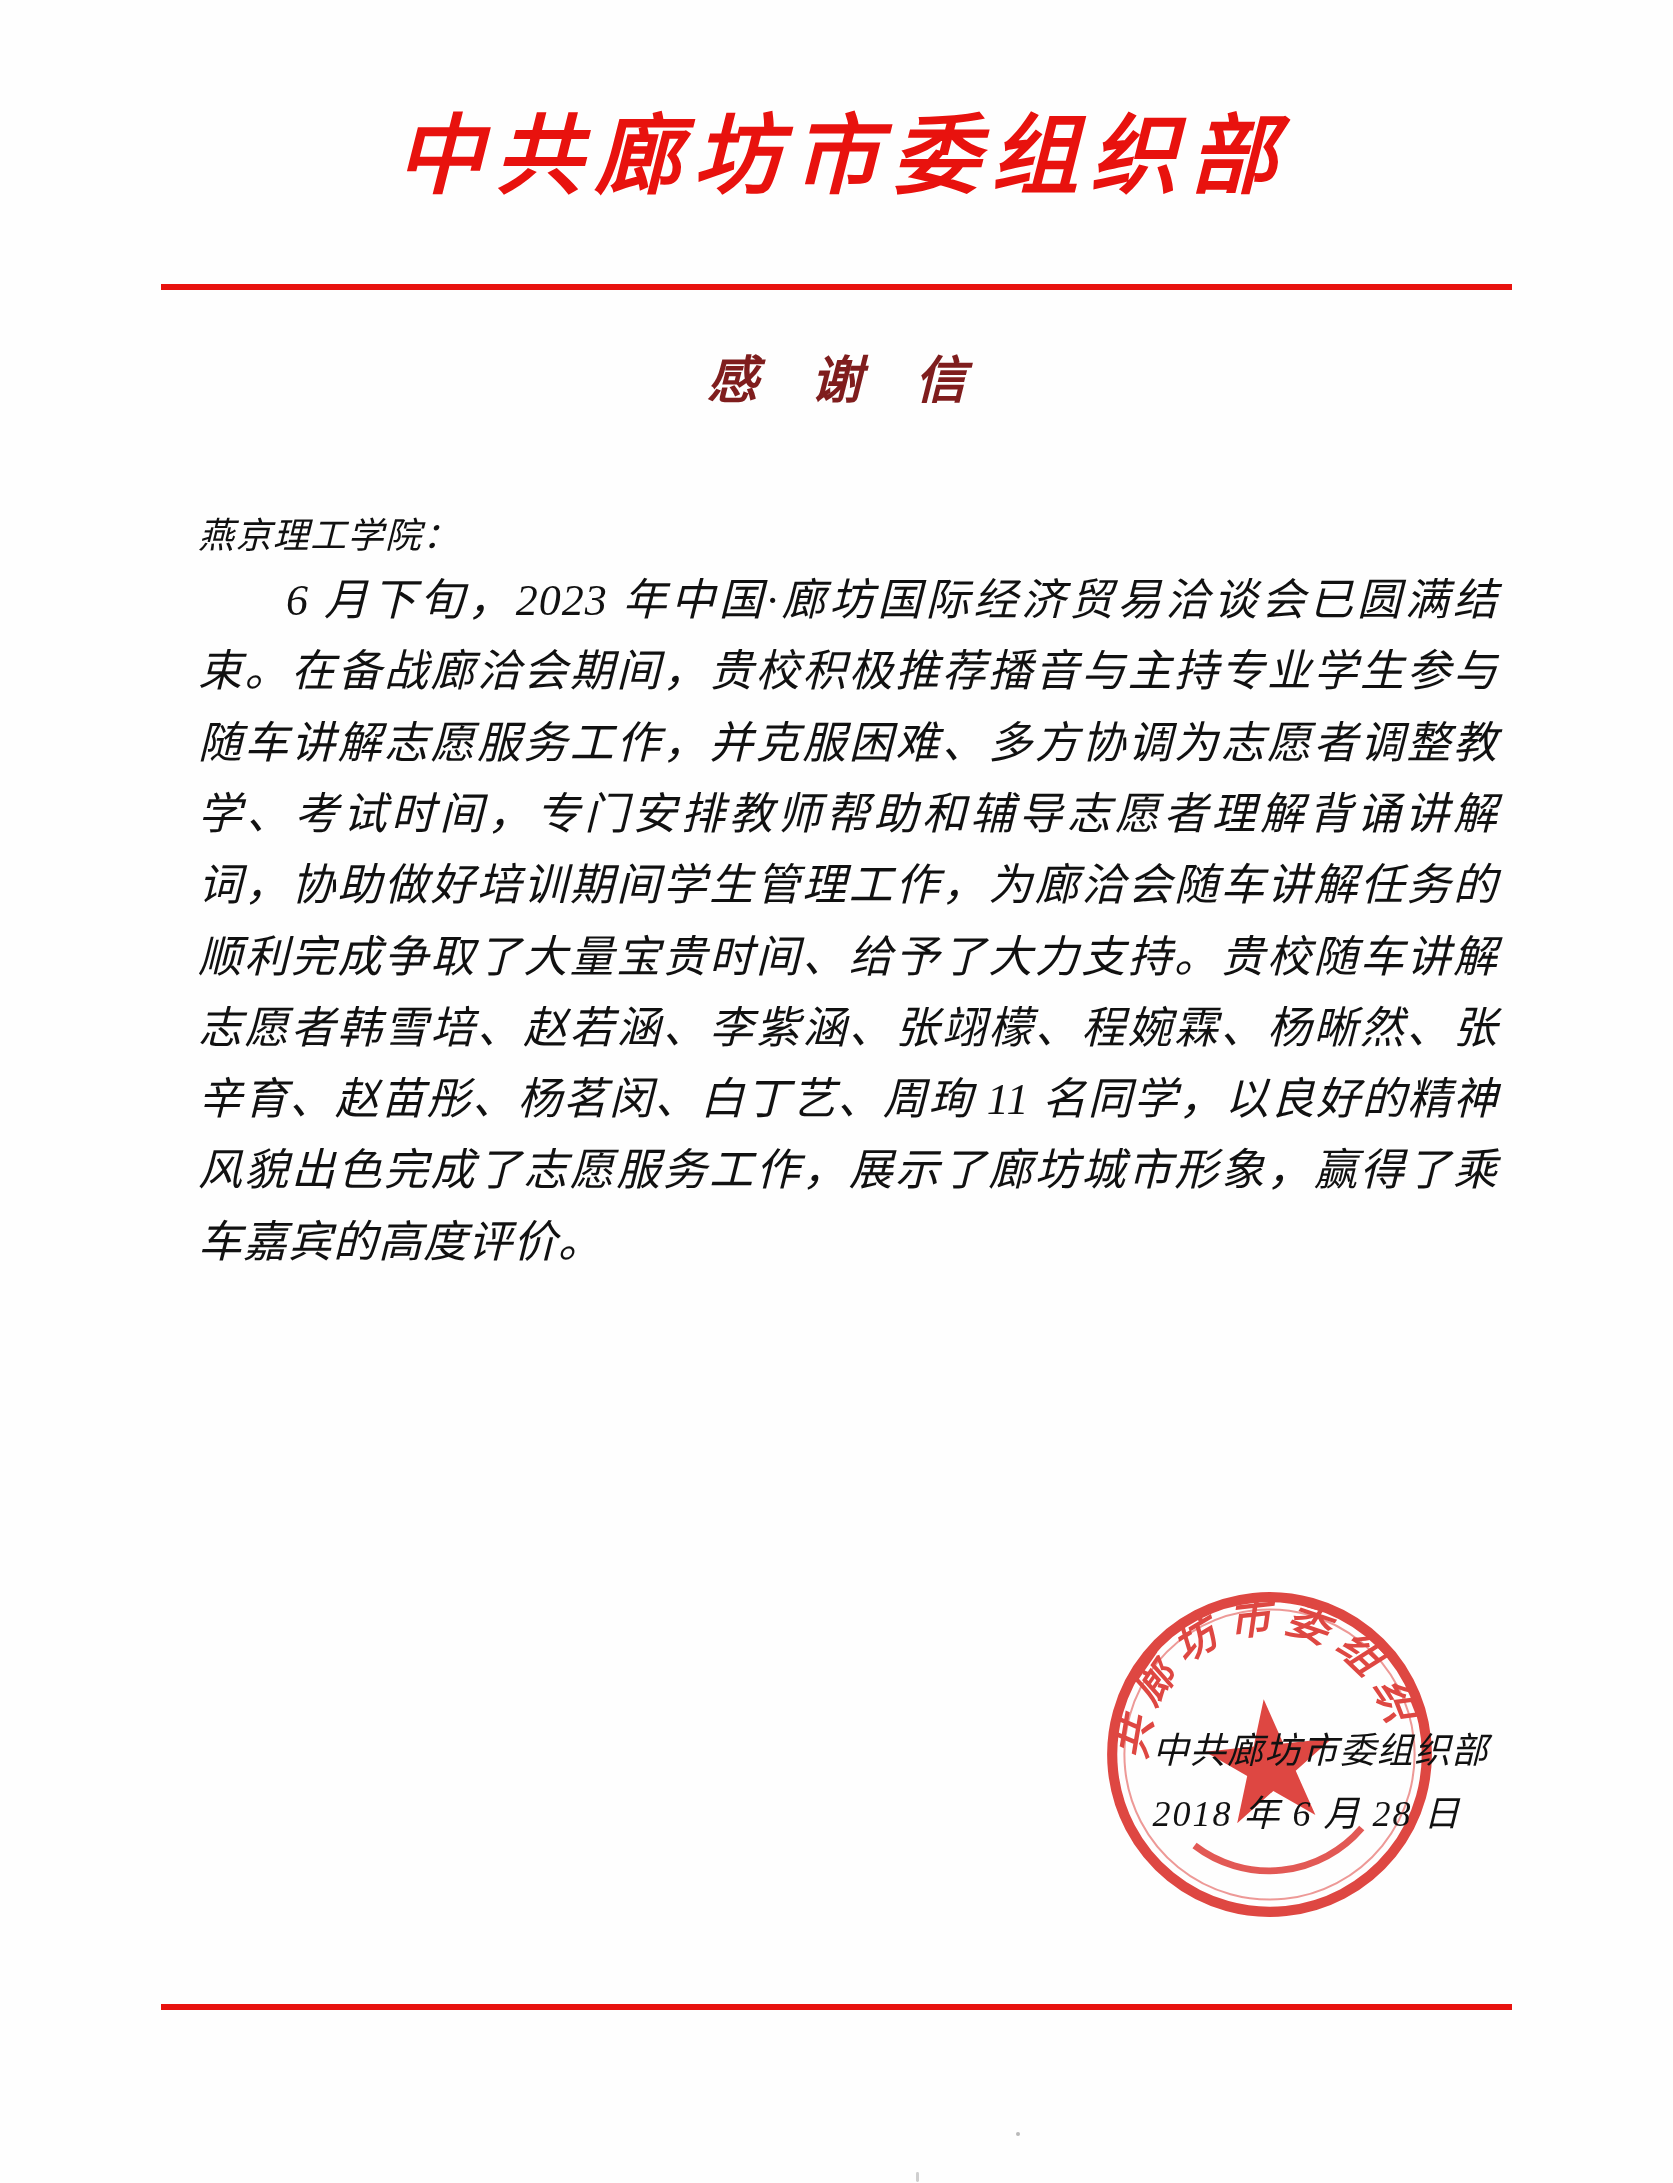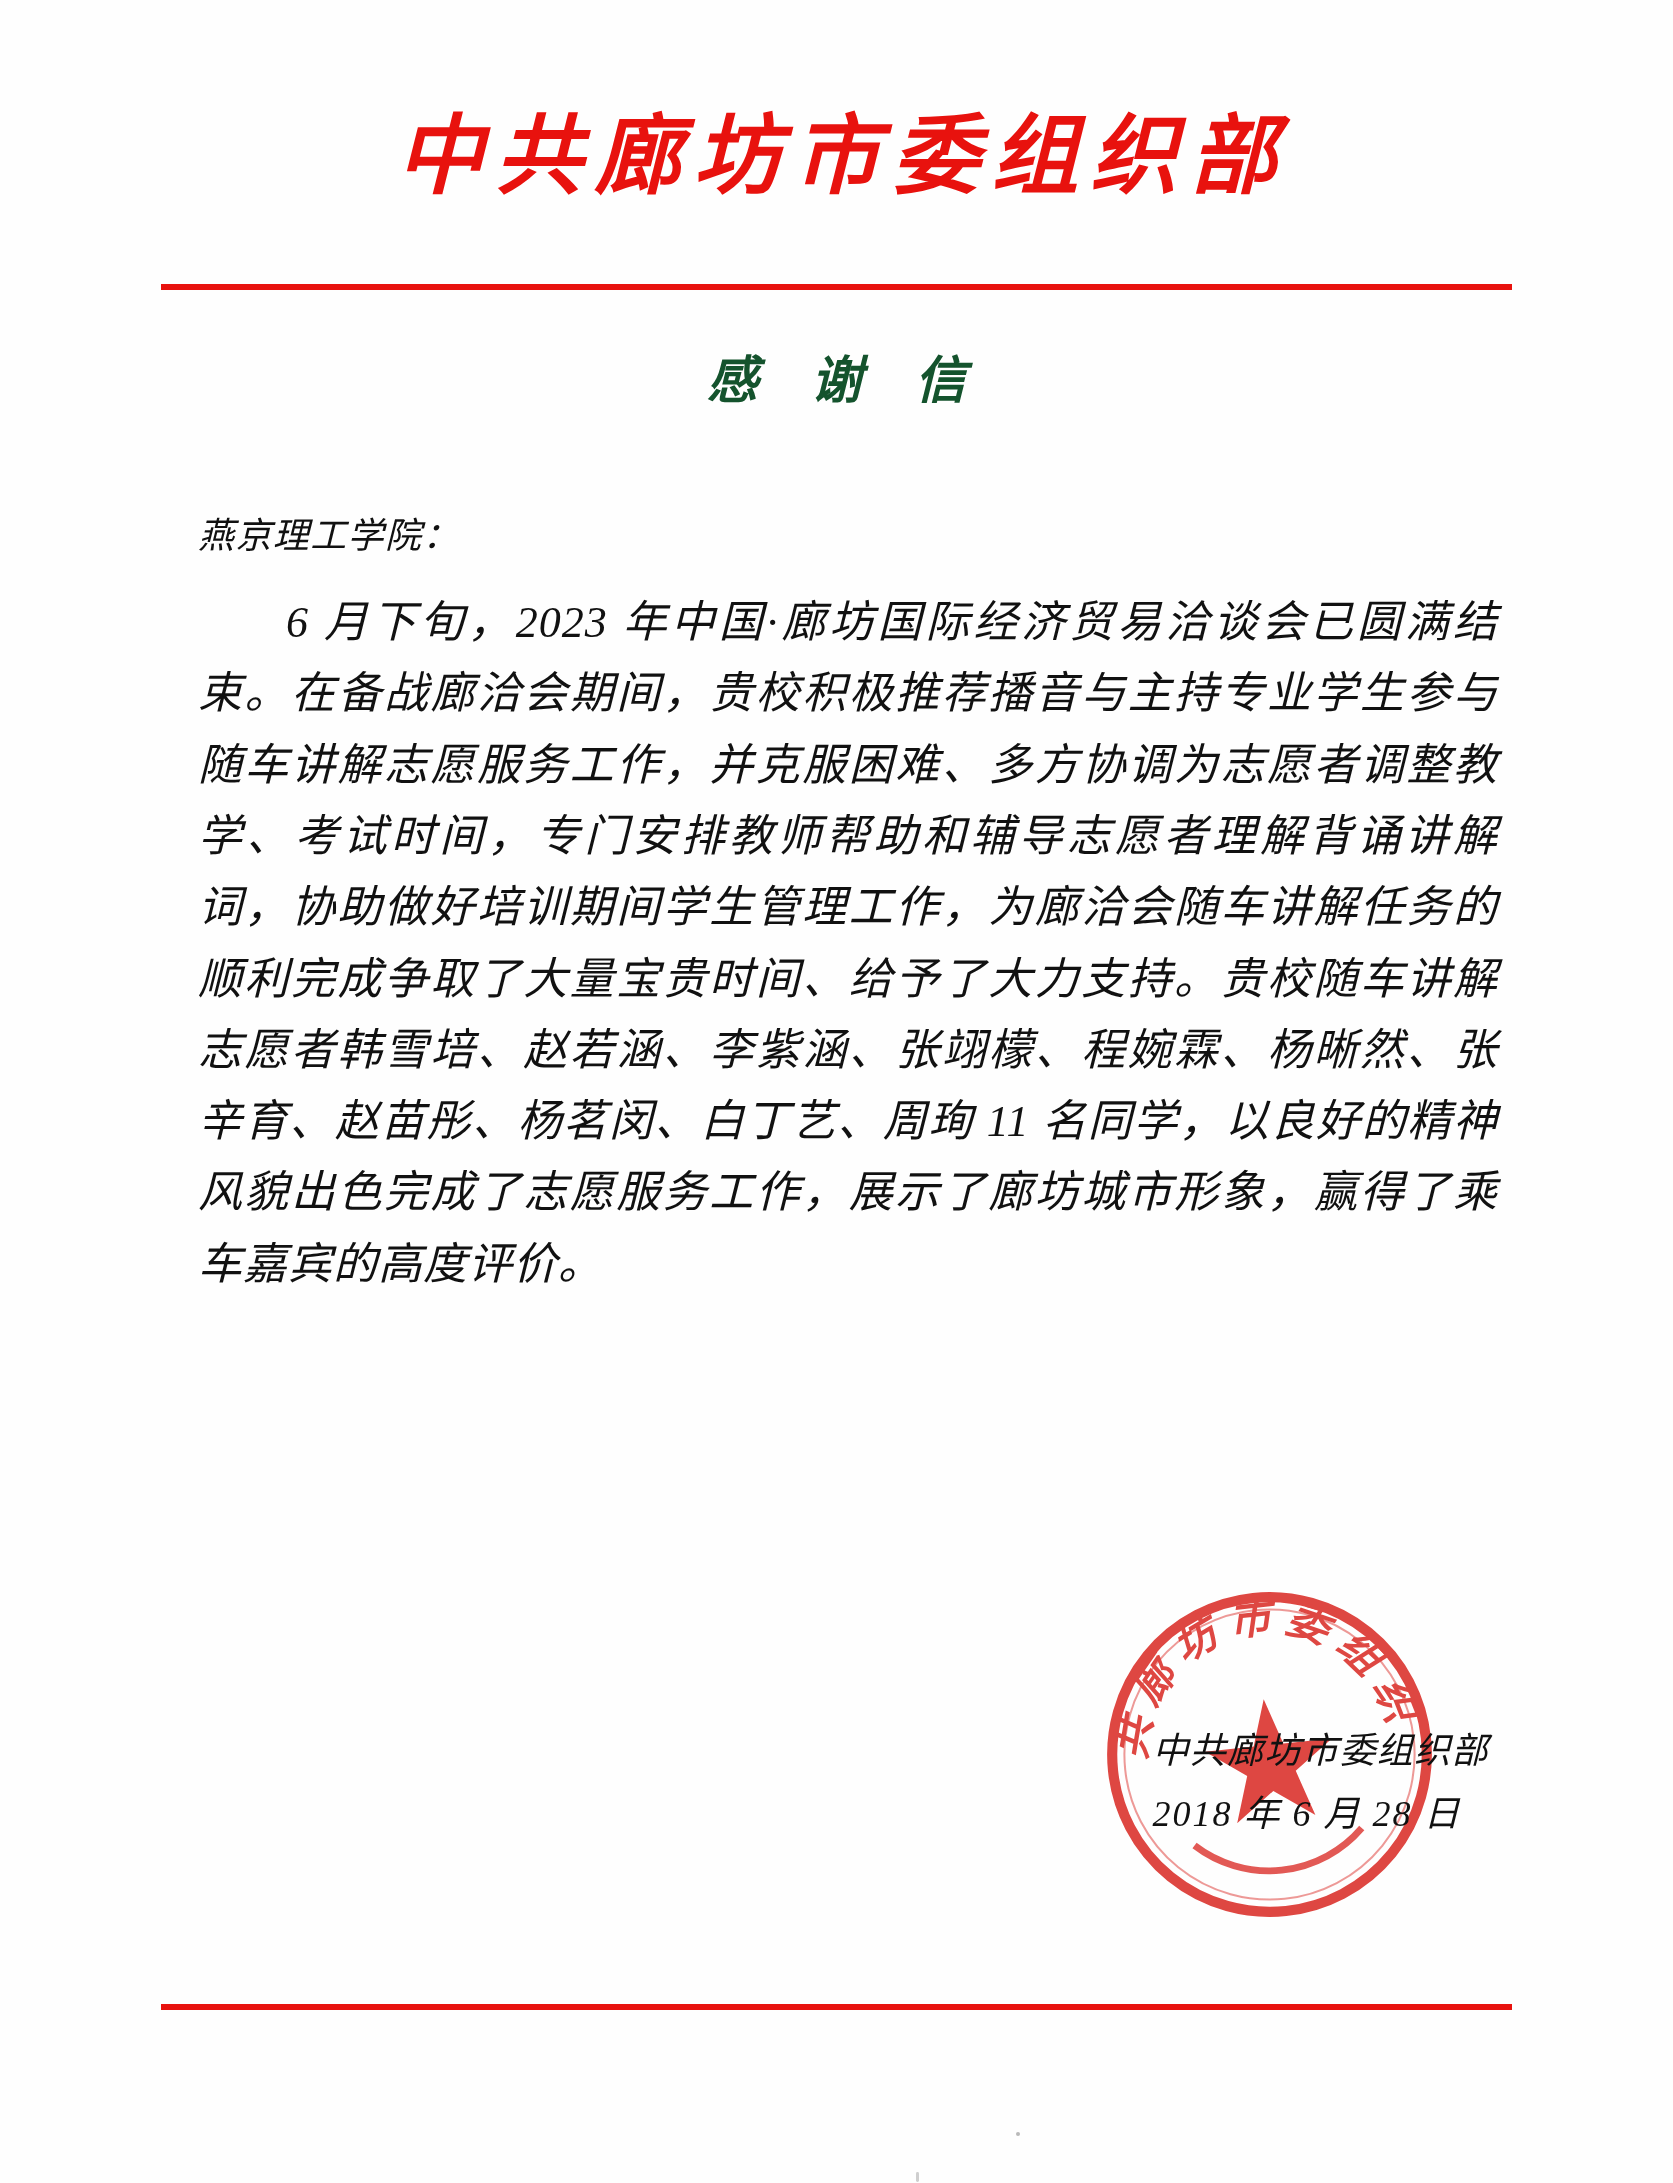--- a/index.html
+++ b/index.html
@@ -56,36 +56,36 @@
   .doc-title {
     position: absolute;
     top: 339px;
     left: 0;
     right: 0;
     text-align: center;
     font-family: "DejaVu Serif", "Liberation Serif", serif;
     font-weight: bold;
     font-size: 51px;
     letter-spacing: 17.6px;
-    color: #14532d;
+    color: #7f1d1d;
     text-indent: 17.6px;
   }
 
   
   .body-area {
     position: absolute;
     left: 198px;
     right: 175px;
     top: 515px;
   }
   .salutation {
     font-size: 36px;
     line-height: 1.2;
     letter-spacing: 1.4px;
-    margin-bottom: 29px;
+    margin-bottom: 7px;
   }
   .para {
     font-size: 44px;
     line-height: 1.62;
     letter-spacing: 1px;
     text-align: justify;
     text-justify: inter-ideograph;
     text-indent: 2em;
     margin: 0 0 6.8px 0;
   }

